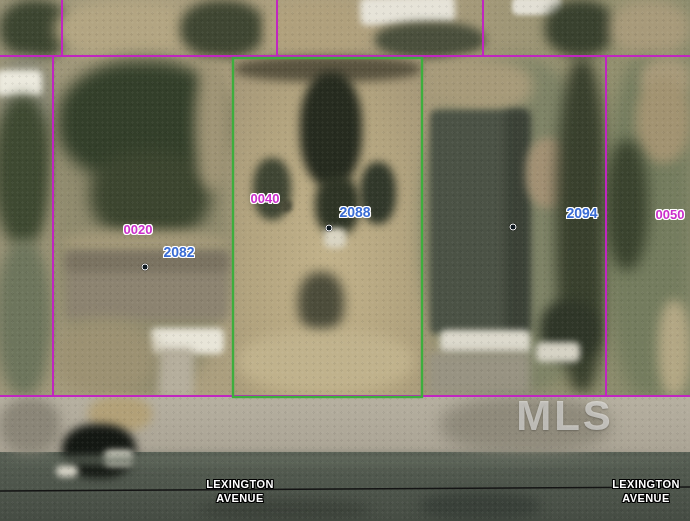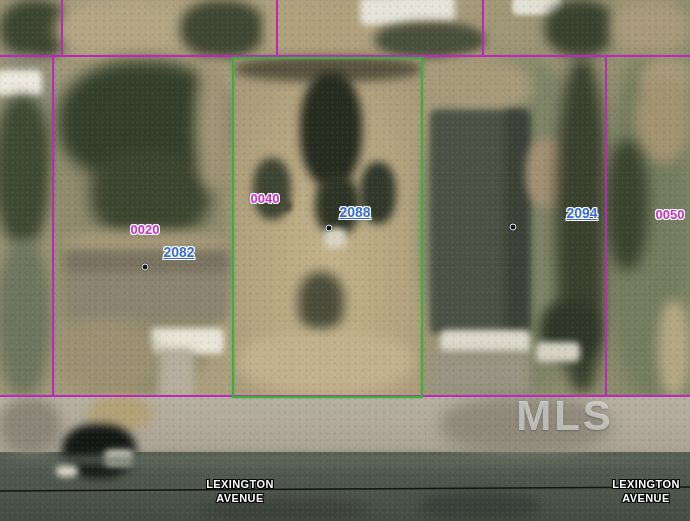--- a/index.html
+++ b/index.html
@@ -21,21 +21,20 @@
   }
   .lines{position:absolute;inset:0;}
   .lbl{position:absolute;transform:translate(-50%,-50%);white-space:nowrap;font-weight:700;}
   .mag{
     color:#cb2ecb;font-size:13px;letter-spacing:0px;
     text-shadow:-1px -1px 0 #fff,1px -1px 0 #fff,-1px 1px 0 #fff,1px 1px 0 #fff,0 -1px 0 #fff,0 1px 0 #fff,-1px 0 0 #fff,1px 0 0 #fff;
   }
   .blu{
     color:#3a6cd4;font-size:14px;
     text-shadow:-1px -1px 0 #fff,1px -1px 0 #fff,-1px 1px 0 #fff,1px 1px 0 #fff,0 -1px 0 #fff,0 1px 0 #fff,-1px 0 0 #fff,1px 0 0 #fff;
-    text-decoration:underline;
   }
   .dot{
     position:absolute;width:5px;height:5px;border-radius:50%;
     background:#101a22;border:1px solid #f2f2f2;transform:translate(-50%,-50%);
     box-shadow:0 0 1px rgba(0,0,0,.8);
   }
   .street{
     position:absolute;transform:translate(-50%,-50%);text-align:center;
     color:#fff;font-weight:700;font-size:11px;line-height:1.25;letter-spacing:.4px;
     text-shadow:-1px -1px 0 #000,1px -1px 0 #000,-1px 1px 0 #000,1px 1px 0 #000,0 -1px 0 #000,0 1px 0 #000,-1px 0 0 #000,1px 0 0 #000;
@@ -136,21 +135,21 @@
     <line x1="277" y1="0" x2="277" y2="56" stroke="#c125c1" stroke-width="2"></line>
     <line x1="483" y1="0" x2="483" y2="56" stroke="#c125c1" stroke-width="2"></line>
     <rect x="233" y="58" width="189" height="339" fill="none" stroke="#3dae3d" stroke-width="2.4"></rect>
     <line x1="0" y1="491" x2="690" y2="487" stroke="#141414" stroke-width="1.6"></line>
   </svg>
 
   <div class="wm">
     <div class="wm2">MLS</div>
   </div>
 
-  <div class="lbl mag" style="left:145px;top:229px;">0020</div>
+  <div class="lbl mag" style="left:138px;top:229px;">0020</div>
   <div class="lbl mag" style="left:265px;top:198px;">0040</div>
   <div class="lbl mag" style="left:670px;top:214px;">0050</div>
 
   <div class="lbl blu" style="left:179px;top:252px;">2082</div>
   <div class="dot" style="left:145px;top:267px;"></div>
   <div class="lbl blu" style="left:355px;top:212px;">2088</div>
   <div class="dot" style="left:329px;top:228px;"></div>
   <div class="lbl blu" style="left:538px;top:213px;margin-left:44px;">2094</div>
   <div class="dot" style="left:513px;top:227px;"></div>
 

